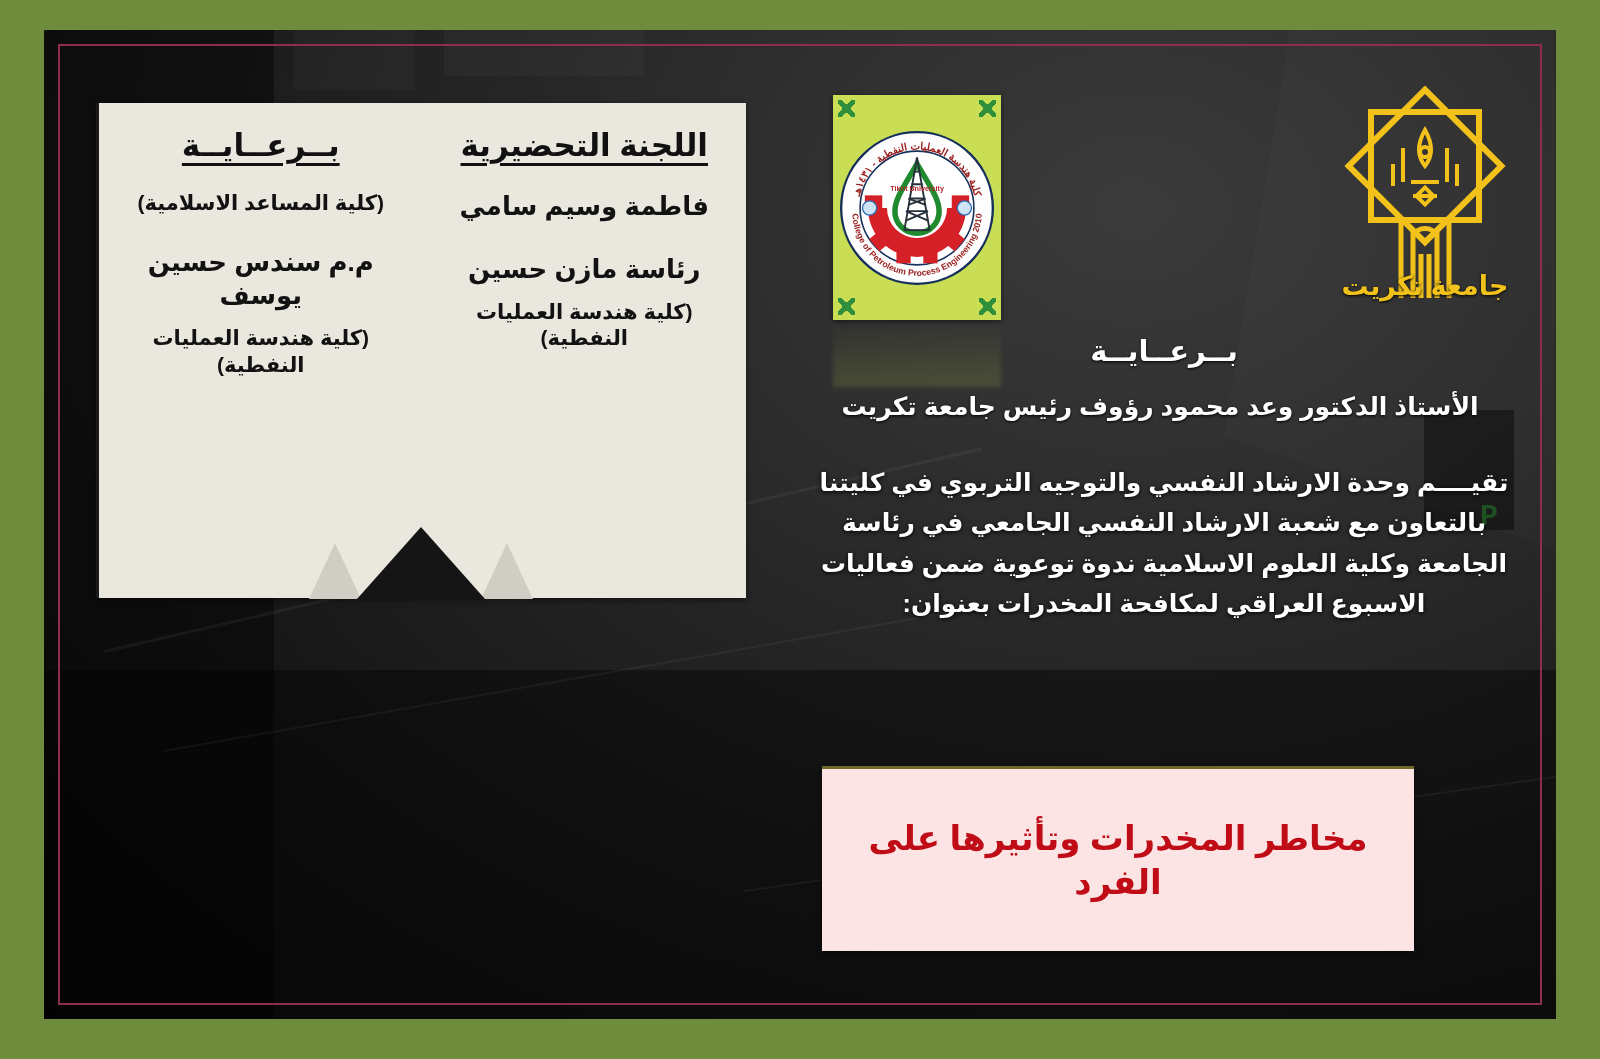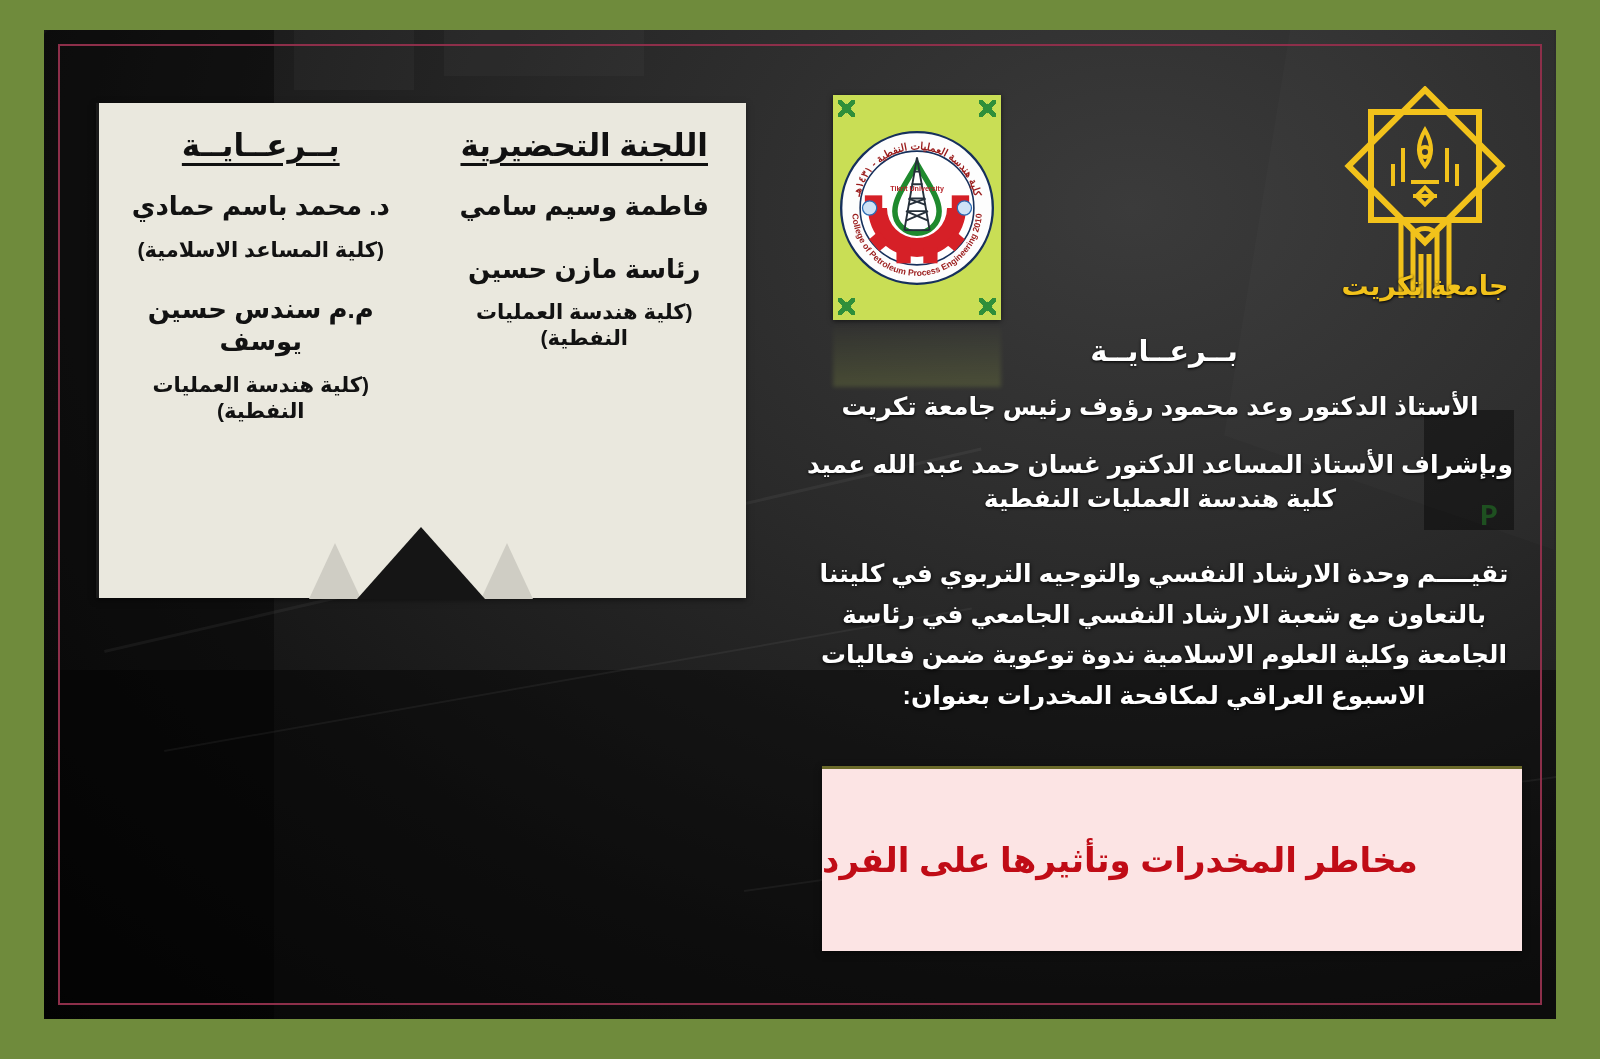--- a/index.html
+++ b/index.html
@@ -83,23 +83,23 @@
     display:flex;align-items:center;justify-content:center;
     padding:20px 34px;box-sizing:border-box;
     box-shadow:0 2px 6px rgba(0,0,0,.5);
   }
   .pink-left p{
     margin:0;font-size:27px;font-weight:bold;color:#111;
     line-height:1.62;text-align:center;
   }
   
   .pink-right{
-    position:absolute;left:778px;top:736px;width:700px;height:185px;
+    position:absolute;left:778px;top:736px;width:592px;height:185px;
     background:#fce4e4;
-    display:flex;align-items:center;justify-content:flex-end;
+    display:flex;align-items:center;justify-content:flex-start;
     border-top:3px solid #6b6a2a;
     box-sizing:border-box;
     box-shadow:0 2px 6px rgba(0,0,0,.5);
   }
   .pink-right h2{
     margin:0;font-size:34px;font-weight:bold;color:#c00c16;
     text-align:center;line-height:1.3;
   }
   
   .right-text{
@@ -172,21 +172,20 @@
     <div class="bg-dark" style="left:1380px;top:380px;width:90px;height:120px;"></div>
     <div style="position:absolute;left:1432px;top:470px;width:26px;height:34px;color:#1f5a22;
       font:bold 30px 'Liberation Mono',monospace;line-height:34px;text-align:center;opacity:.85;">P</div>
 
     <div class="inner-line"></div>
 
     <div class="cream-panel">
 
       <div class="cream-col right-col">
         <div class="col-title">بــرعــايــة</div>
-        <div class="person">د. محمد باسم حمادي</div>
         <div class="affil">(كلية المساعد الاسلامية)</div>
         <div class="person">م.م سندس حسين يوسف</div>
         <div class="affil">(كلية هندسة العمليات النفطية)</div>
       </div>
 
       <div class="cream-col">
         <div class="col-title">اللجنة التحضيرية</div>
         <div class="person">فاطمة وسيم سامي</div>
         <div class="affil"></div>
         <div class="person">رئاسة مازن حسين</div>
@@ -195,21 +194,20 @@
 
       <div class="nib-wing-l"></div>
       <div class="nib-wing-r"></div>
       <div class="nib"></div>
     </div>
 
 
     <div class="right-text">
       <div class="under-patron">بــرعــايــة</div>
       <div class="patron-line">الأستاذ الدكتور وعد محمود رؤوف رئيس جامعة تكريت</div>
-      <div class="patron-line">وبإشراف الأستاذ المساعد الدكتور غسان حمد عبد الله عميد كلية هندسة العمليات النفطية</div>
       <div class="body-par">تقيــــم وحدة الارشاد النفسي والتوجيه التربوي في كليتنا بالتعاون مع شعبة الارشاد النفسي الجامعي في رئاسة الجامعة وكلية العلوم الاسلامية ندوة توعوية ضمن فعاليات الاسبوع العراقي لمكافحة المخدرات بعنوان:</div>
     </div>
 
     <div class="pink-right">
       <h2>مخاطر المخدرات وتأثيرها على الفرد</h2>
     </div>
 
     <div class="college-logo">
       <div class="corner tl"></div>
       <div class="corner tr"></div>

